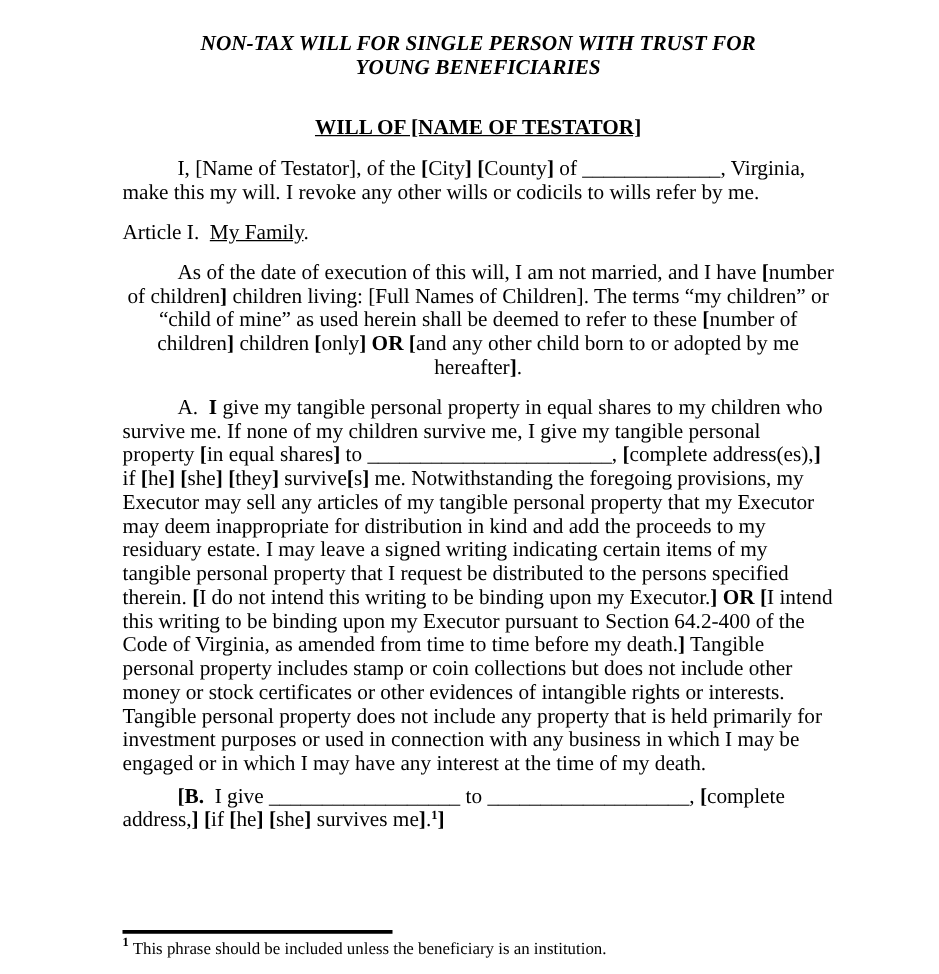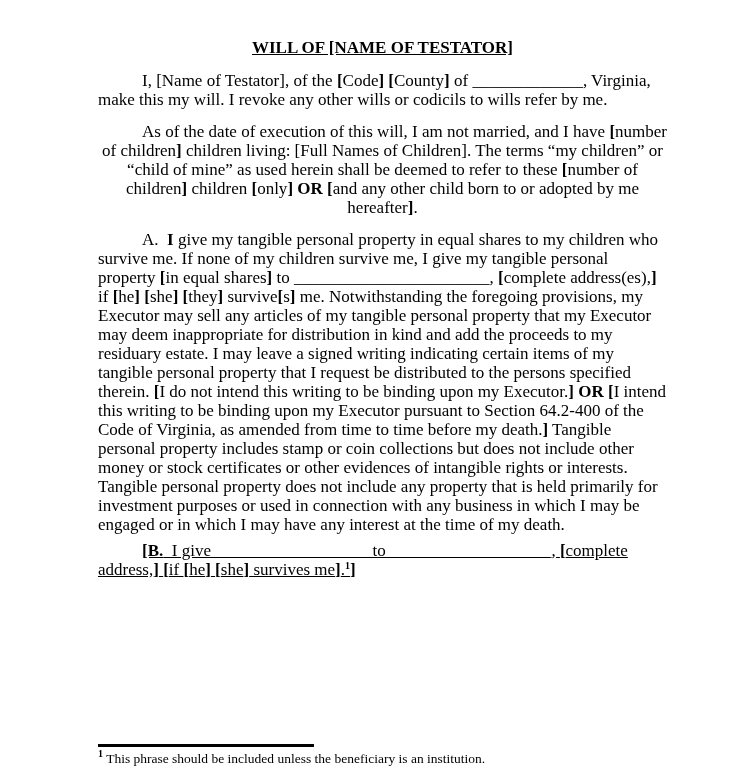--- a/index.html
+++ b/index.html
@@ -42,21 +42,21 @@
     margin-top: 29px;
   }
   .will-heading .heading-text { text-decoration: underline; }
   p { margin: 0; padding: 0; }
   .para { text-indent: 44px; }
   .p-intro  { margin-top: 14px; }
   .article-heading { margin-top: 13px; }
   .p-family { margin-top: 13px; text-align: center; }
   .article-heading-2 { margin-top: 17px; }
   .p-a { margin-top: 13px; }
-  .p-b { margin-top: 7px; text-decoration: underline; }
+  .p-b { margin-top: 7px; }
   sup {
     font-size: 10px;
     line-height: 0;
     vertical-align: 6px;
   }
   .footnote-block {
     position: absolute;
     left: 98px;
     right: 86px;
     top: 744px;
@@ -71,27 +71,32 @@
     font-size: 13.5px;
     line-height: 15px;
   }
 </style>
 </head>
 <body>
 
 <div class="page">
 
 
+  <div class="doc-title">
+    <span>NON-TAX WILL FOR SINGLE PERSON WITH TRUST FOR</span><br>
+    <span>YOUNG BENEFICIARIES</span>
+  </div>
 
   <div class="will-heading">
     <span class="heading-text">WILL OF [NAME OF TESTATOR]</span>
   </div>
 
-  <p class="para p-intro"><span>I, [Name of Testator], of the </span><span class="b">[</span><span>Code</span><span class="b">]</span><span> </span><span class="b">[</span><span>County</span><span class="b">]</span><span> of _____________, Virginia, make this my will. I revoke any other wills or codicils to wills refer by me.</span></p>
+  <p class="para p-intro"><span>I, [Name of Testator], of the </span><span class="b">[</span><span>City</span><span class="b">]</span><span> </span><span class="b">[</span><span>County</span><span class="b">]</span><span> of _____________, Virginia, make this my will. I revoke any other wills or codicils to wills refer by me.</span></p>
 
+  <p class="article-heading"><span>Article I.&nbsp; </span><span class="u">My Family</span><span>.</span></p>
 
   <p class="para p-family"><span>As of the date of execution of this will, I am not married, and I have </span><span class="b">[</span><span>number of children</span><span class="b">]</span><span> children living: [Full Names of Children]. The terms “my children” or “child of mine” as used herein shall be deemed to refer to these </span><span class="b">[</span><span>number of children</span><span class="b">]</span><span> children </span><span class="b">[</span><span>only</span><span class="b">]</span><span> </span><span class="b">OR</span><span> </span><span class="b">[</span><span>and any other child born to or adopted by me hereafter</span><span class="b">]</span><span>.</span></p>
 
 
   <p class="para p-a"><span>A.&nbsp; </span><span class="b">I</span><span> give my tangible personal property in equal shares to my children who survive me. If none of my children survive me, I give my tangible personal property </span><span class="b">[</span><span>in equal shares</span><span class="b">]</span><span> to _______________________, </span><span class="b">[</span><span>complete address(es),</span><span class="b">]</span><span> if </span><span class="b">[</span><span>he</span><span class="b">]</span><span> </span><span class="b">[</span><span>she</span><span class="b">]</span><span> </span><span class="b">[</span><span>they</span><span class="b">]</span><span> survive</span><span class="b">[</span><span>s</span><span class="b">]</span><span> me. Notwithstanding the foregoing provisions, my Executor may sell any articles of my tangible personal property that my Executor may deem inappropriate for distribution in kind and add the proceeds to my residuary estate. I may leave a signed writing indicating certain items of my tangible personal property that I request be distributed to the persons specified therein. </span><span class="b">[</span><span>I do not intend this writing to be binding upon my Executor.</span><span class="b">]</span><span> </span><span class="b">OR</span><span> </span><span class="b">[</span><span>I intend this writing to be binding upon my Executor pursuant to Section 64.2-400 of the Code of Virginia, as amended from time to time before my death.</span><span class="b">]</span><span> Tangible personal property includes stamp or coin collections but does not include other money or stock certificates or other evidences of intangible rights or interests. Tangible personal property does not include any property that is held primarily for investment purposes or used in connection with any business in which I may be engaged or in which I may have any interest at the time of my death.</span></p>
 
   <p class="para p-b"><span class="b">[B.</span><span>&nbsp; I give __________________ to ___________________, </span><span class="b">[</span><span>complete address,</span><span class="b">]</span><span> </span><span class="b">[</span><span>if </span><span class="b">[</span><span>he</span><span class="b">]</span><span> </span><span class="b">[</span><span>she</span><span class="b">]</span><span> survives me</span><span class="b">]</span><span>.</span><sup class="b">1</sup><span class="b">]</span></p>
 
   <div class="footnote-block">
     <div class="footnote-rule"></div>

